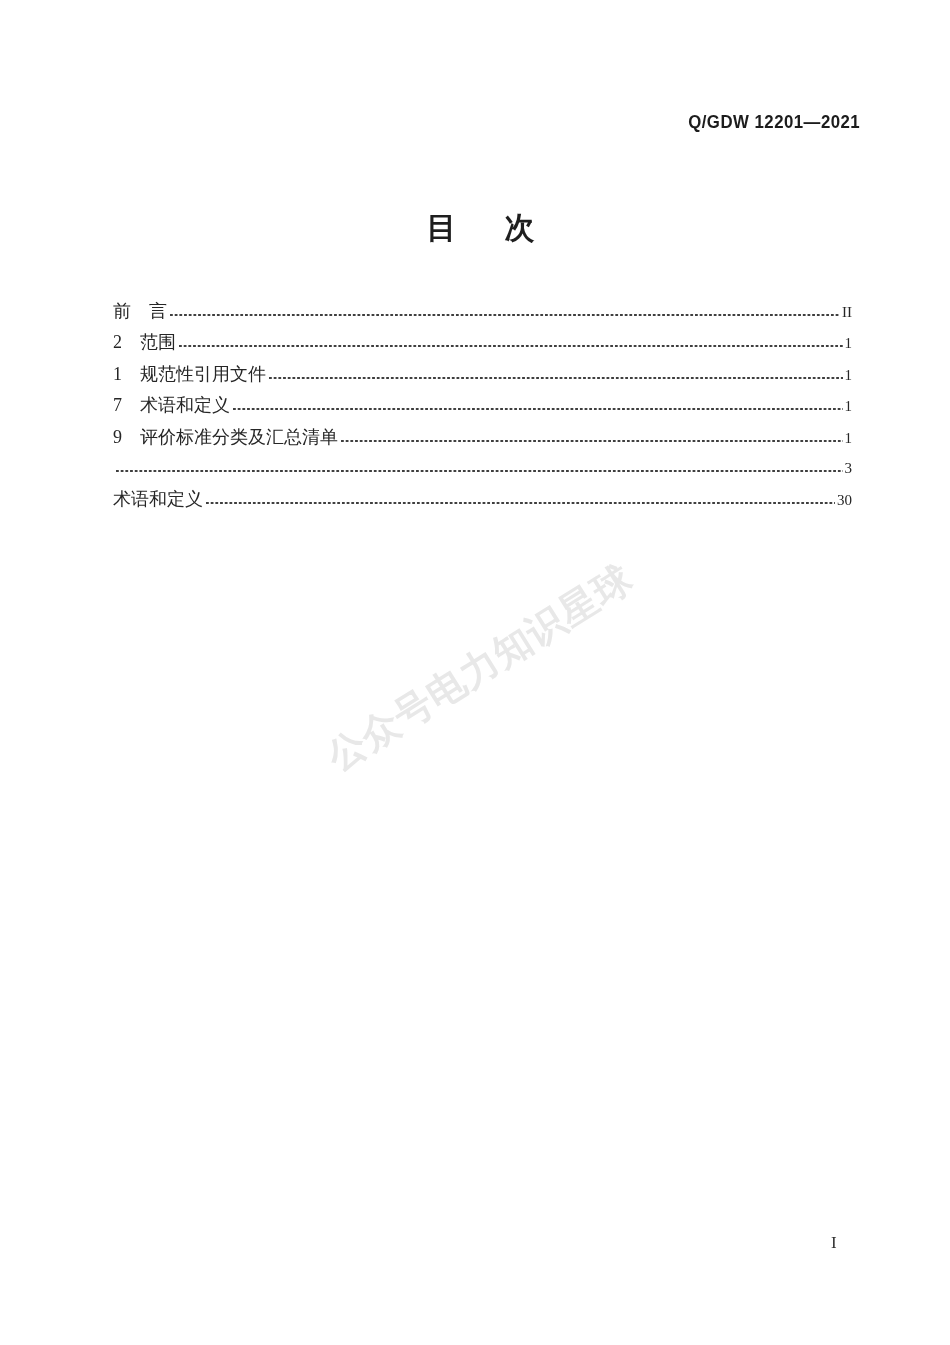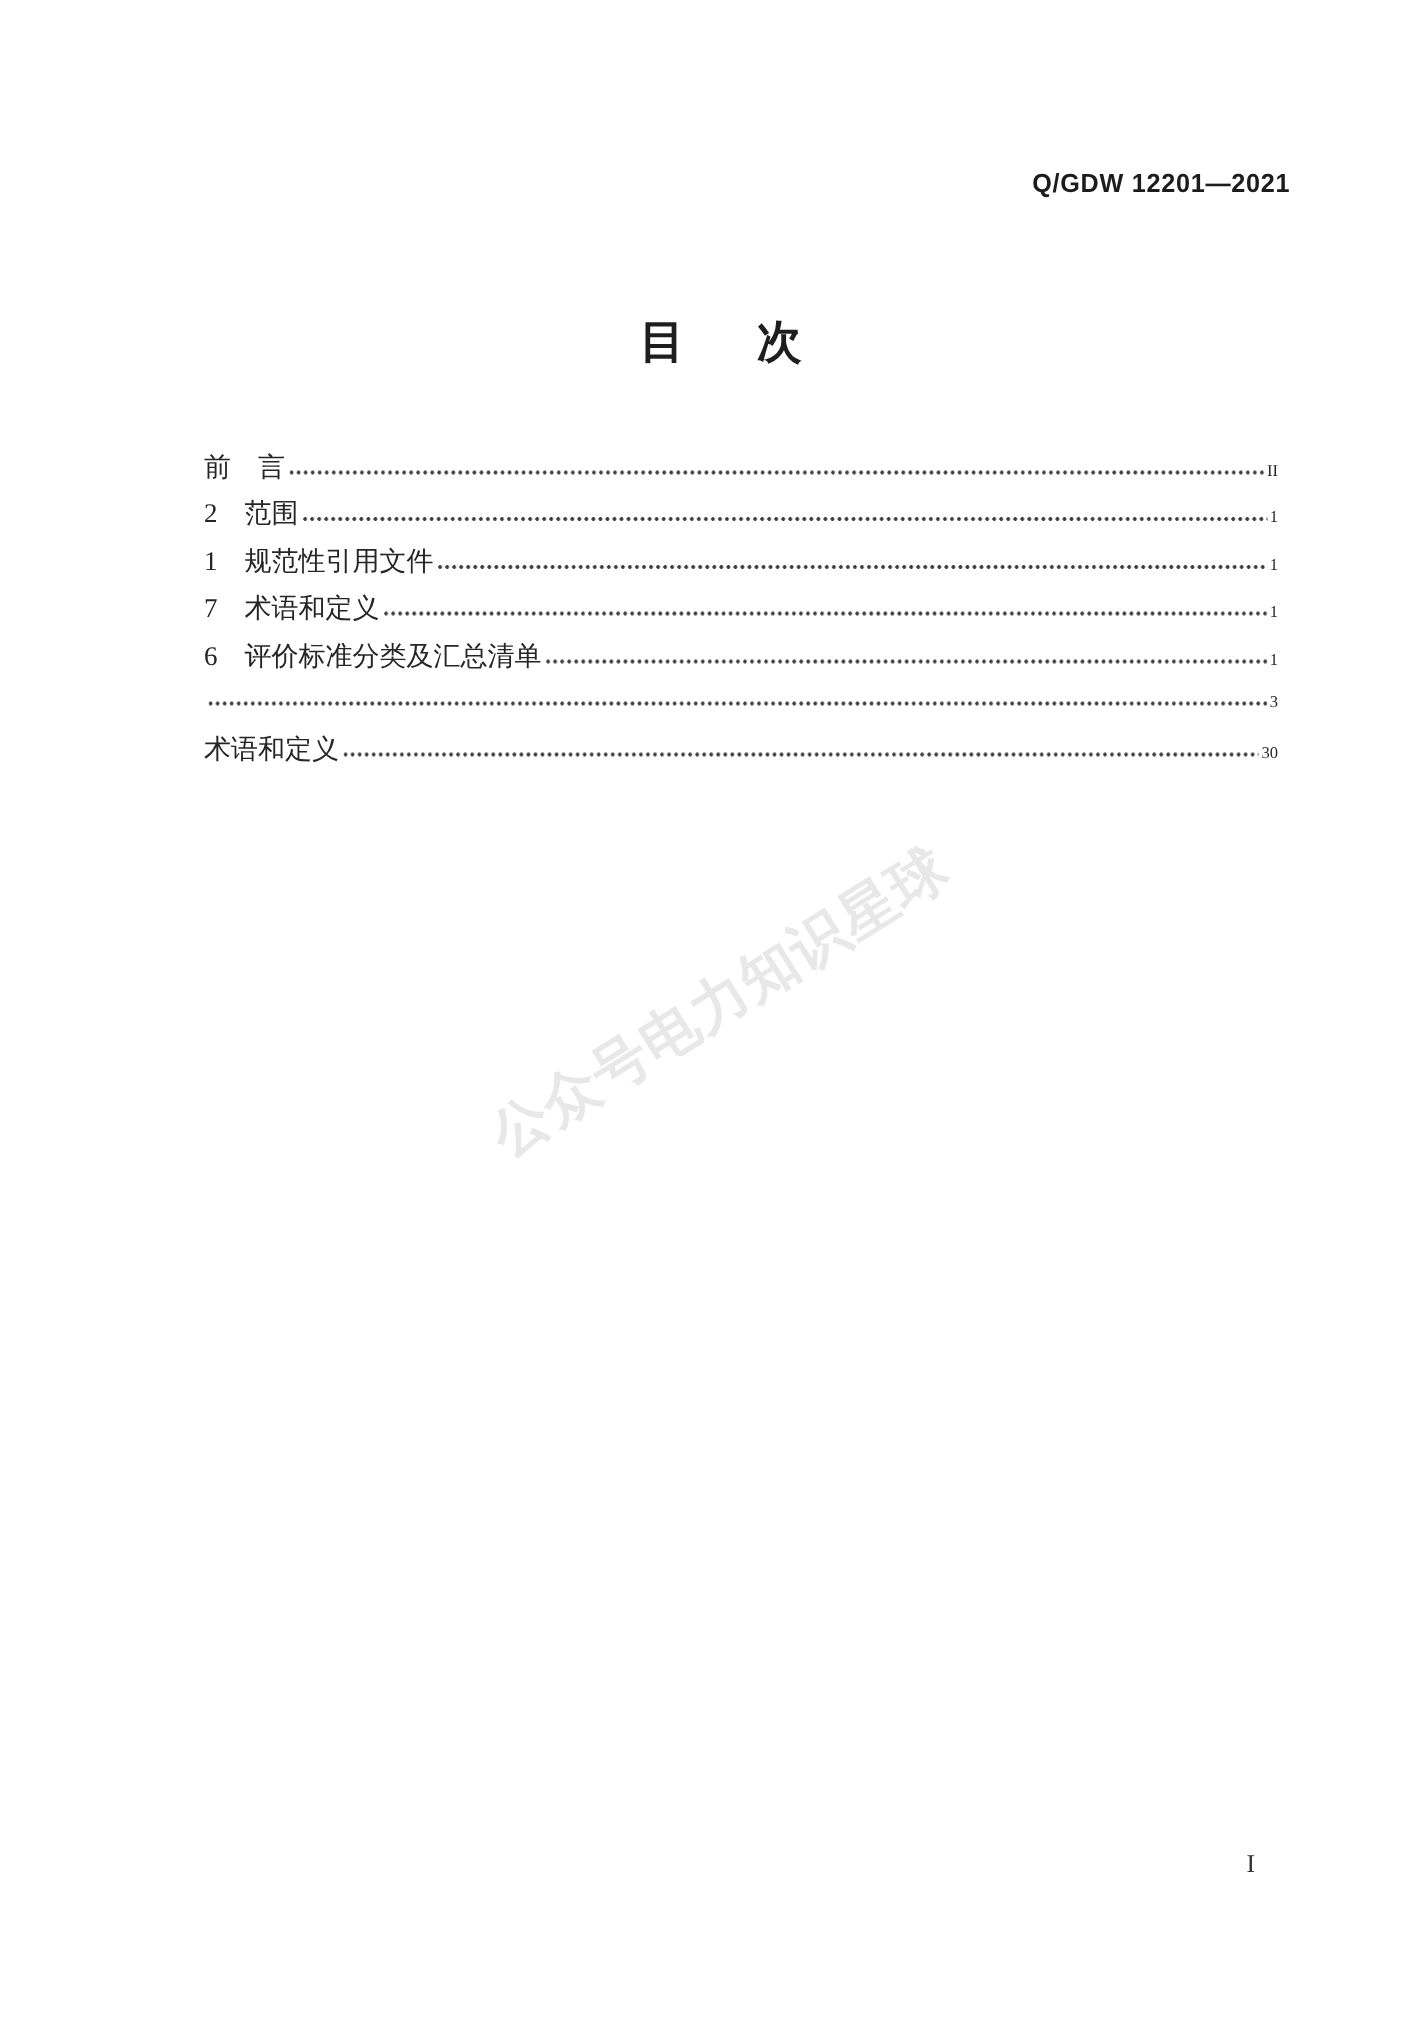--- a/index.html
+++ b/index.html
@@ -47,39 +47,38 @@
     top: 296px;
     width: 739px;
   }
   .toc-row {
     display: flex;
     align-items: baseline;
     height: 31.4px;
     font-size: 18px;
     line-height: 31.4px;
     color: #262626;
-    margin-left: 23px;
   }
   .toc-label {
     white-space: pre;
     flex: 0 0 auto;
   }
   .toc-leader {
     flex: 1 1 auto;
     height: 4px;
     margin: 0 2px 0 3px;
     background-image: radial-gradient(circle at 1.4px 2px, #3d3d3d 1.05px, rgba(0,0,0,0) 1.45px);
     background-size: 4.7px 4px;
     background-repeat: repeat-x;
     background-position: left bottom;
   }
   .toc-page {
     flex: 0 0 auto;
     white-space: pre;
-    font-size: 11px;
+    font-size: 15px;
   }
   .watermark {
     position: absolute;
     left: 480px;
     top: 668px;
     transform: translate(-50%, -50%) rotate(-32deg);
     font-family: "Liberation Sans", sans-serif;
     font-size: 38px;
     font-weight: 600;
     letter-spacing: 1px;
@@ -118,21 +117,21 @@
     <span class="toc-label">1　规范性引用文件</span>
     <span class="toc-leader"></span>
     <span class="toc-page">1</span>
   </div>
   <div class="toc-row">
     <span class="toc-label">7　术语和定义</span>
     <span class="toc-leader"></span>
     <span class="toc-page">1</span>
   </div>
   <div class="toc-row">
-    <span class="toc-label">6　评价标准分类及汇总清单</span>
+    <span class="toc-label">9　评价标准分类及汇总清单</span>
     <span class="toc-leader"></span>
     <span class="toc-page">1</span>
   </div>
   <div class="toc-row">
     <span class="toc-leader"></span>
     <span class="toc-page">3</span>
   </div>
   <div class="toc-row">
     <span class="toc-label">术语和定义</span>
     <span class="toc-leader"></span>

